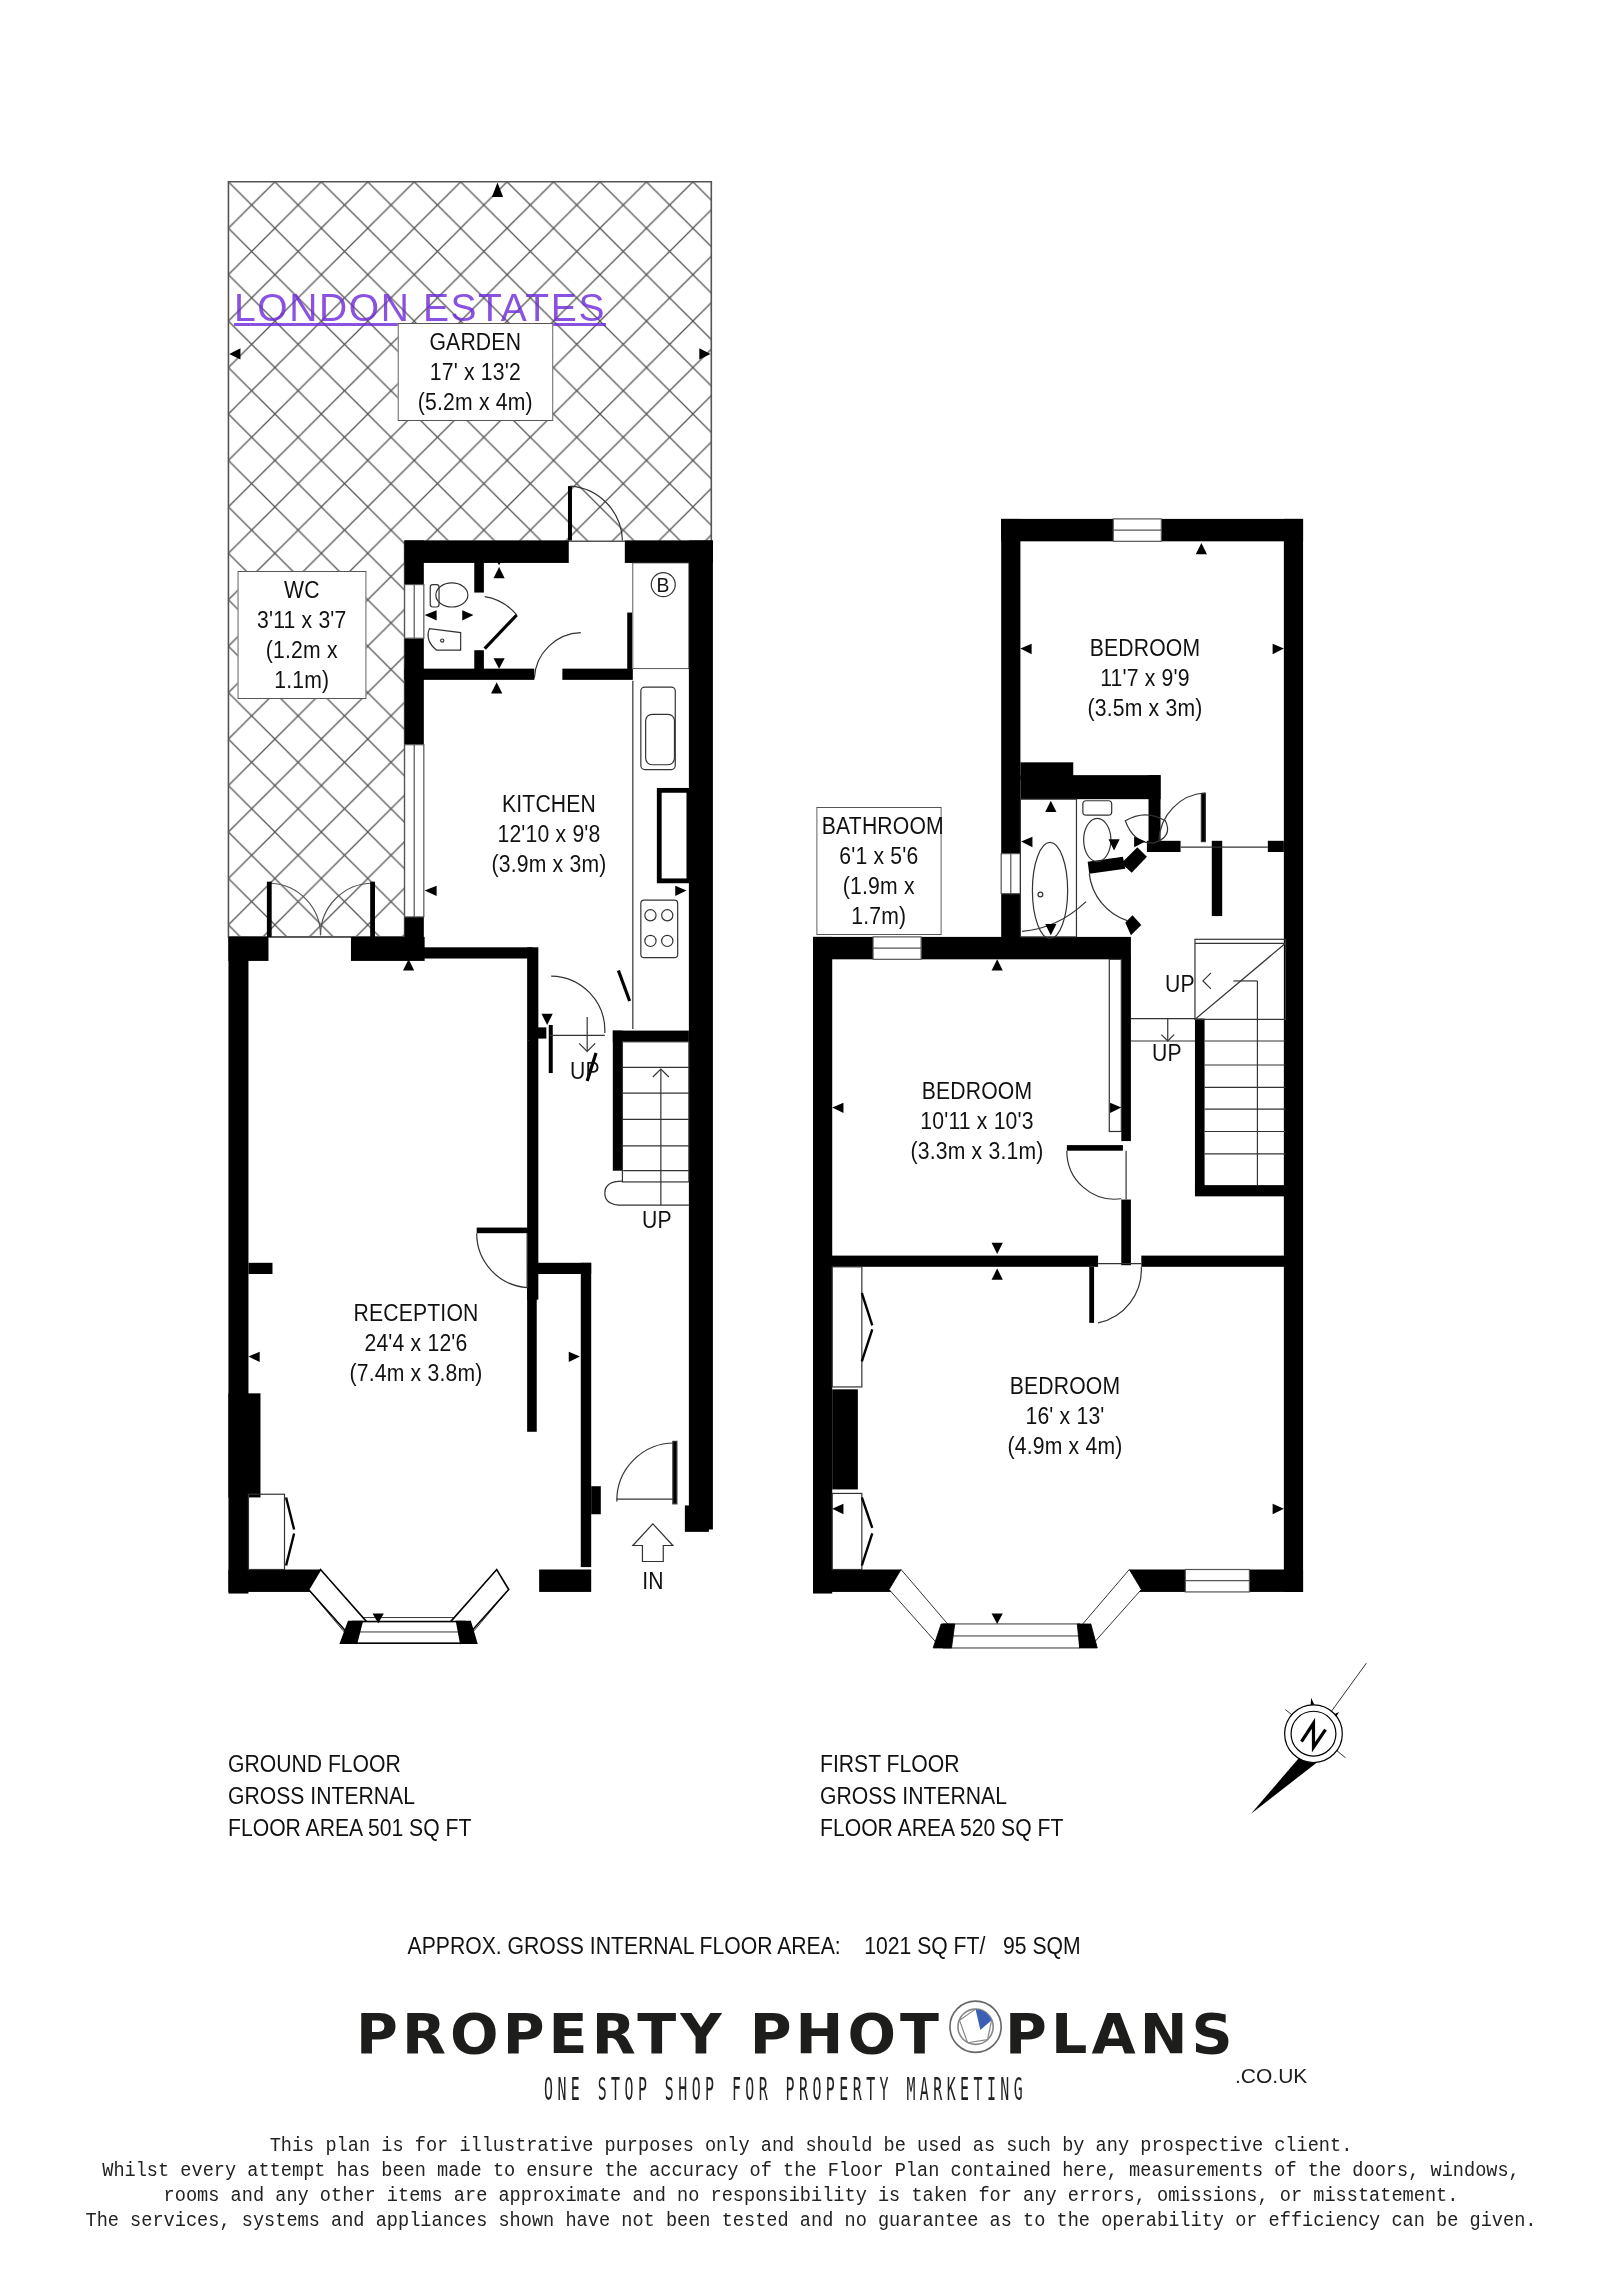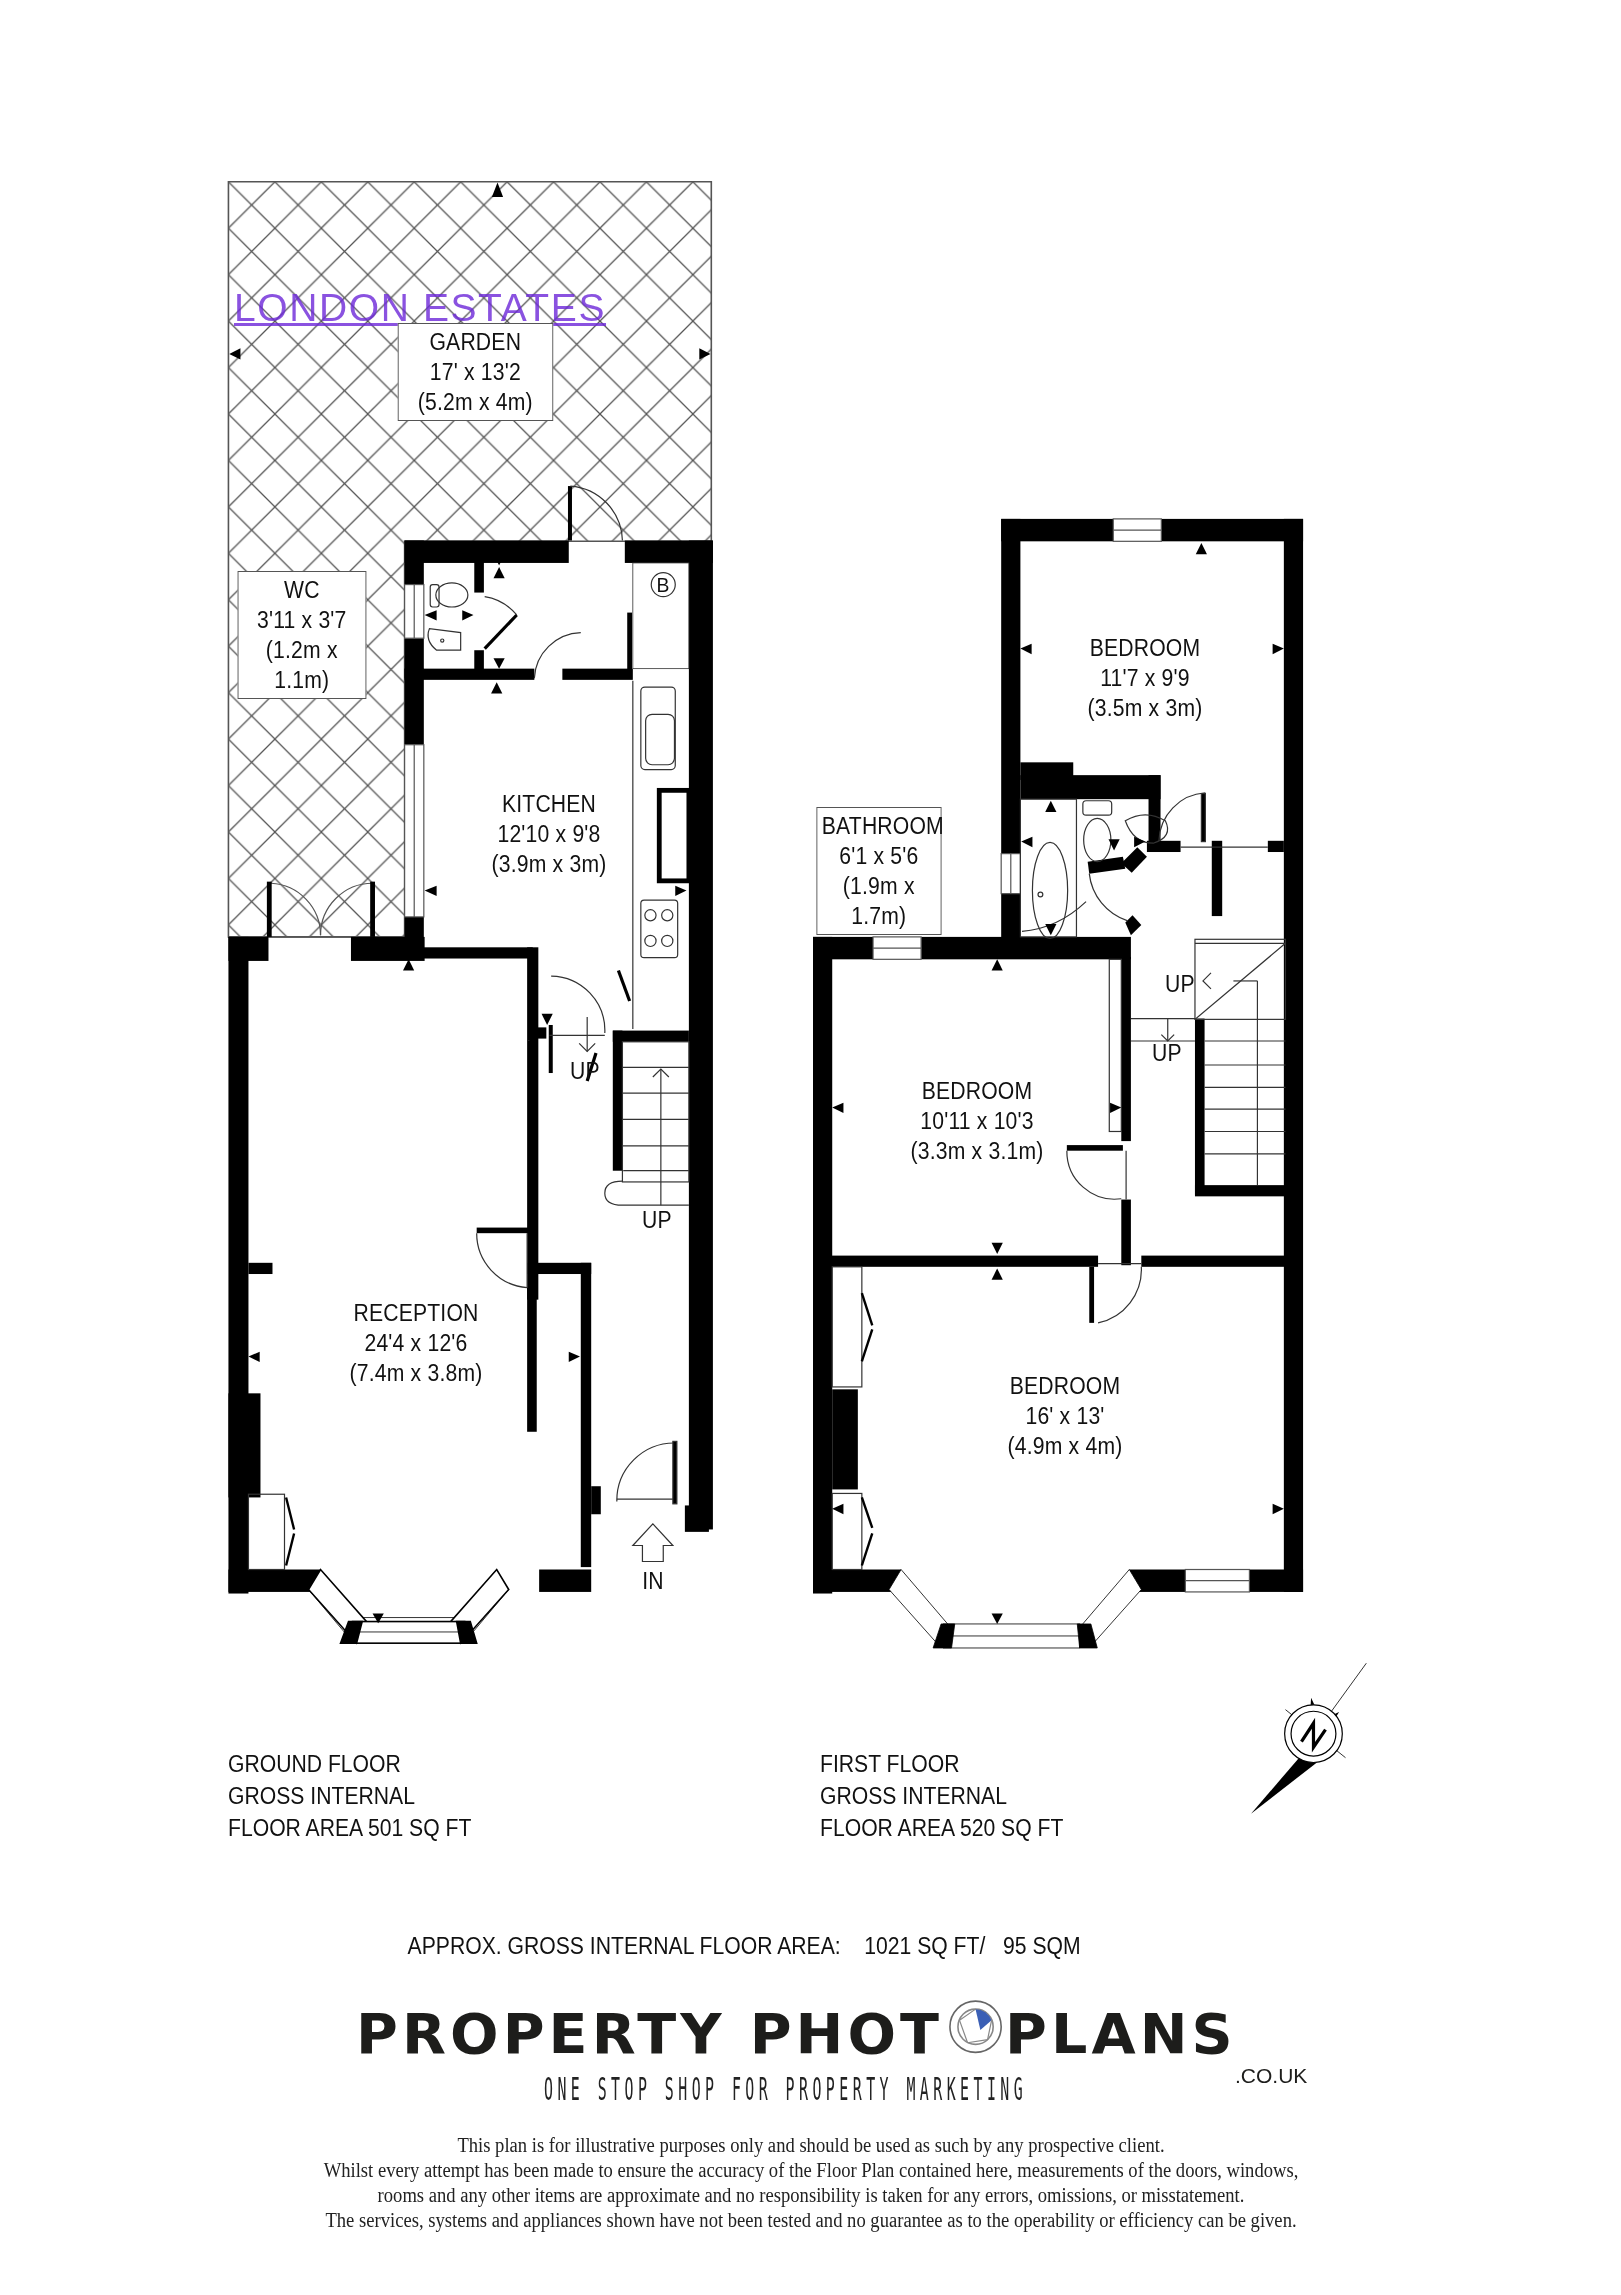--- a/index.html
+++ b/index.html
@@ -7,21 +7,21 @@
   #plan { position:absolute; left:0; top:0; }
   .room-label { position:absolute; text-align:center; font-family:"Liberation Sans", sans-serif; font-size:23px; line-height:30px; color:#111; letter-spacing:0.2px; transform:scaleX(0.92); }
   .room-label.boxed { background:#fff; border:1.6px solid #555; padding:3.2px 4.8px; }
   .watermark { position:absolute; font-family:"Liberation Sans", sans-serif; font-size:39px; letter-spacing:1.6px; color:#6d28d9; opacity:0.8;text-decoration:underline; }
   .caption { position:absolute; font-family:"Liberation Sans", sans-serif; font-size:23px; line-height:32px; color:#111; transform-origin:left top; transform:scaleX(0.92); }
   .total-area { position:absolute; font-family:"Liberation Sans", sans-serif; font-size:23px; color:#111; transform-origin:left top; transform:scaleX(0.92); white-space:pre; }
   .logo { position:absolute; left:356px; top:2001px; width:969px; height:96px;text-decoration:underline; }
   .logo-main { position:absolute; left:0; top:0; font-family:"DejaVu Sans", sans-serif; font-weight:bold; font-size:56px; letter-spacing:4px; color:#1d1d1b; white-space:nowrap; transform-origin:left top; transform:scaleX(1.02); }
   .logo-suffix { position:absolute; font-family:"Liberation Sans", sans-serif; font-size:21px; color:#1d1d1b;margin-top:19px; }
   .logo-tag { position:absolute; left:188px; top:69px; font-family:"DejaVu Sans Mono", monospace; font-size:24px; letter-spacing:7.2px; color:#222; font-weight:normal; transform-origin:left top; transform:scaleX(0.62) scaleY(1.35); white-space:nowrap; }
-  .disclaimer { position:absolute; left:0; width:1622px; top:2133px; text-align:center; font-family:Liberation Serif, serif; font-size:20px; line-height:25px; color:#222; font-weight:300; }
+  .disclaimer { position:absolute; left:0; width:1622px; top:2133px; text-align:center; font-family:Liberation Mono, monospace; font-size:20px; line-height:25px; color:#222; font-weight:300; }
   .disclaimer div { transform:scaleX(0.93); }
 </style>
 </head>
 <body>
 
 <svg id="plan" width="1622" height="2295" viewBox="0 0 2025 2866" xmlns="http://www.w3.org/2000/svg">
   <defs>
     <pattern id="hatch" patternUnits="userSpaceOnUse" width="58" height="58" x="285" y="227">
       <path d="M0 0 L58 58 M58 0 L0 58" stroke="#555" stroke-width="1.6" fill="none"></path>
     </pattern>

